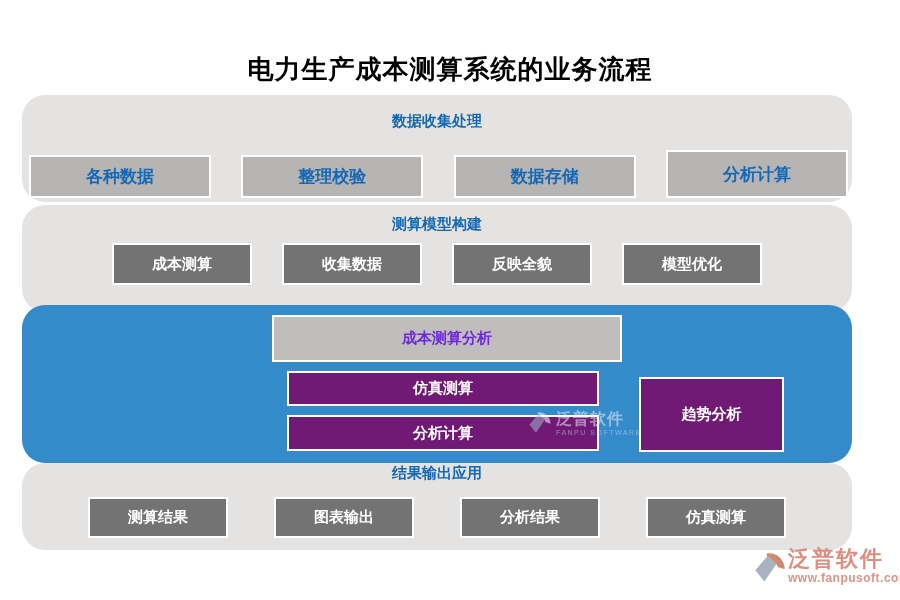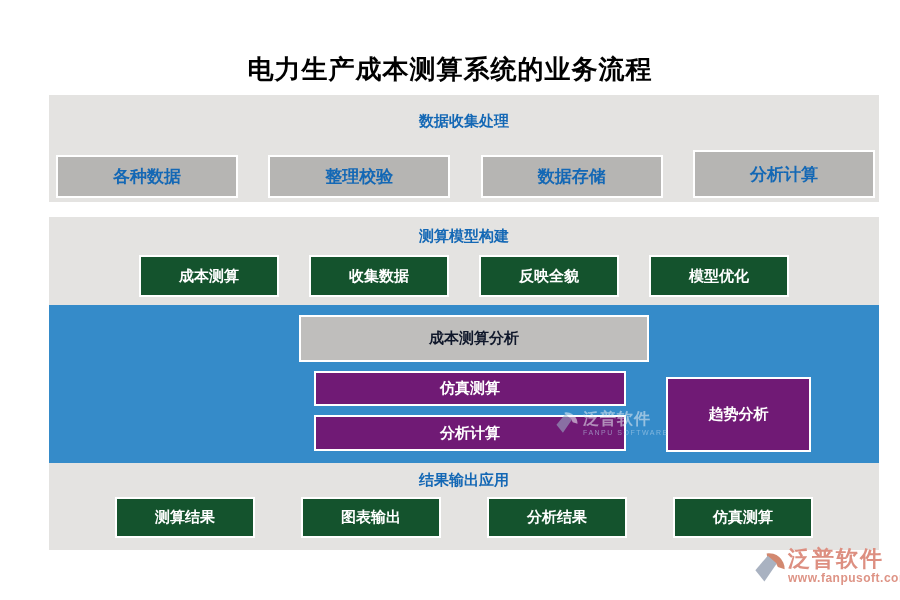--- a/index.html
+++ b/index.html
@@ -5,53 +5,53 @@
   html,body { margin:0; padding:0; background:#ffffff; }
   .stage {
     position:relative; width:900px; height:600px; overflow:hidden;
     background:#ffffff; font-family:"Liberation Sans", sans-serif;
   }
   .title {
     position:absolute; top:52px; left:0; width:100%;
     text-align:center; font-size:26px; font-weight:bold; color:#000;
     letter-spacing:1px;
   }
-  .band { position:absolute; left:49px; width:830px; background:#e4e3e1; }
+  .band { position:absolute; left:22px; width:830px; background:#e4e3e1;border-radius:23px; }
   .band-a { top:95px;  height:107px; }
-  .band-b { top:205px; height:107px;margin-top:12px;  }
+  .band-b { top:205px; height:107px;  }
   .band-c { top:305px; height:158px; background:#358bc9; }
   .band-d { top:463px; height:87px;  }
   .band-header {
     text-align:center; font-size:15px; font-weight:bold; color:#1468b5;
     line-height:16px;
   }
   .band-a .band-header { padding-top:18px; }
   .band-b .band-header { padding-top:11px; }
-  .band-d .band-header { padding-top:9px;font-family:Liberation Serif, serif;  }
+  .band-d .band-header { padding-top:2px;font-family:Liberation Serif, serif;  }
   .row { position:absolute; left:0; width:830px; display:flex; box-sizing:border-box; }
   .row-a { top:60px; padding:0 4px 0 7px; justify-content:space-between; }
   .row-b { top:38px; justify-content:center; gap:30px; }
   .row-d { top:34px; justify-content:center; gap:46px; }
   .gray-box {
     width:178px; height:39px; background:#b6b5b3; border:2px solid #ffffff;
     color:#1468b5; font-size:17px; font-weight:bold;
     display:flex; align-items:center; justify-content:center;
   }
   .gray-box.tall { height:44px; margin-top:-5px; }
   .blue-box {
-    width:136px; height:38px; background:#14532d; border:2px solid #ffffff;
+    width:136px; height:38px; background:#737373; border:2px solid #ffffff;
     color:#ffffff; font-size:15px; font-weight:bold;
     display:flex; align-items:center; justify-content:center;
   }
   .row-d .blue-box { height:37px; }
   
   .header-box {
     position:absolute; left:250px; top:10px; width:346px; height:43px;
     background:#bfbebc; border:2px solid #ffffff;
-    color:#0f172a; font-size:15px; font-weight:bold;
+    color:#6d28d9; font-size:15px; font-weight:bold;
     display:flex; align-items:center; justify-content:center;
   }
   .c-box {
     position:absolute; background:#701a75; border:2px solid #ffffff;
     color:#ffffff; font-size:15px; font-weight:bold;
     display:flex; align-items:center; justify-content:center;
   }
   .c-left  { left:95px;  top:72px;  width:141px; height:71px; }
   .c-right { left:617px; top:72px;  width:141px; height:71px; }
   .c-mid-top    { left:265px; top:66px;  width:308px; height:31px; }

